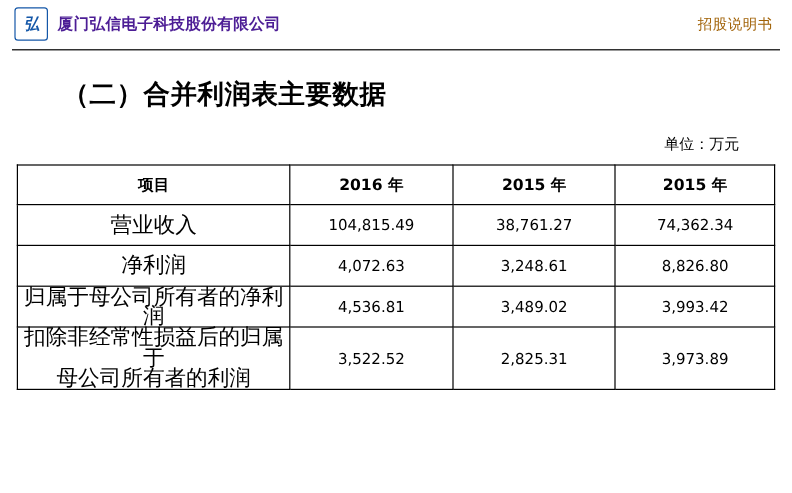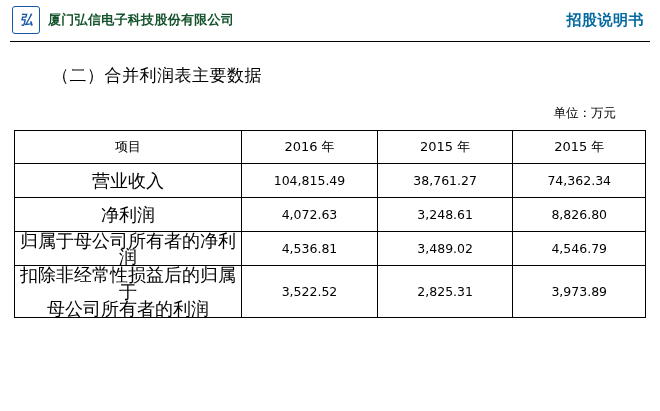--- a/index.html
+++ b/index.html
@@ -54,42 +54,42 @@
     font-style: italic;
     font-weight: bold;
     font-size: 13px;
     color: #1457a8;
     letter-spacing: -0.5px;
   }
   .company-name {
     font-family: "DejaVu Sans", "Liberation Sans", sans-serif;
     font-size: 13px;
     font-weight: bold;
-    color: #14532d;
+    color: #4c1d95;
     letter-spacing: 0.3px;
   }
   .doc-type {
     font-family: "DejaVu Sans", "Liberation Sans", sans-serif;
-    font-size: 15px;
-    font-weight: bold;
-    color: #0369a1;
+    font-size: 12px;
+    font-weight: normal;
+    color: #a16207;
     letter-spacing: 0.5px;
     padding-right: 2px;
   }
   .header-rule {
     height: 0;
     border-top: 1.6px solid #000;
     margin: 3px 10px 0 10px;
   }
 
   
   .section-title {
     font-family: "DejaVu Sans", "Liberation Sans", sans-serif;
-    font-size: 17px;
-    font-weight: normal;
+    font-size: 22px;
+    font-weight: bold;
     margin: 22px 0 0 52px;
     letter-spacing: 0.5px;
   }
 
   .unit-line {
     text-align: right;
     font-family: "DejaVu Sans", "Liberation Sans", sans-serif;
     font-size: 12.5px;
     margin: 18px 44px 4px 0;
   }
@@ -111,21 +111,21 @@
 
   table.fin th, table.fin td {
     border: 1px solid #000;
     text-align: center;
     vertical-align: middle;
     font-size: 12.5px;
     padding: 0;
     height: 33px;
   }
   table.fin thead th {
-    font-weight: normal;
+    font-weight: bold;
     font-size: 13px;
     height: 32px;
     margin-left: 44px;
   }
   table.fin tbody td {
     font-weight: normal;
   }
   table.fin tbody td.label {
     font-size: 18px;
     line-height: 16px;
@@ -188,21 +188,21 @@
         <tr>
           <td class="label">净利润</td>
           <td>4,072.63</td>
           <td>3,248.61</td>
           <td>8,826.80</td>
         </tr>
         <tr>
           <td class="label">归属于母公司所有者的净利润</td>
           <td>4,536.81</td>
           <td>3,489.02</td>
-          <td>4,546.79</td>
+          <td>3,993.42</td>
         </tr>
         <tr class="tall">
           <td class="label">
             <span class="two-line">扣除非经常性损益后的归属于</span>
             <span class="two-line">母公司所有者的利润</span>
           </td>
           <td>3,522.52</td>
           <td>2,825.31</td>
           <td>3,973.89</td>
         </tr>

